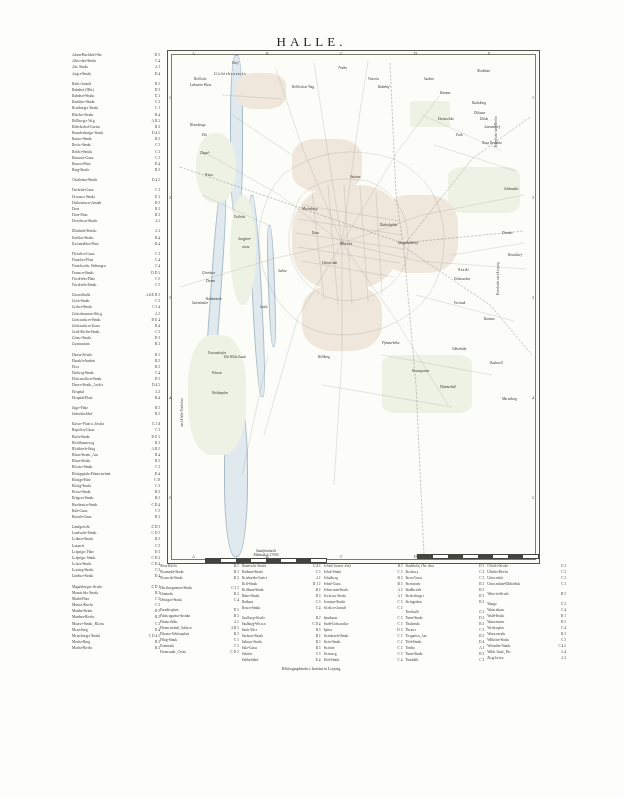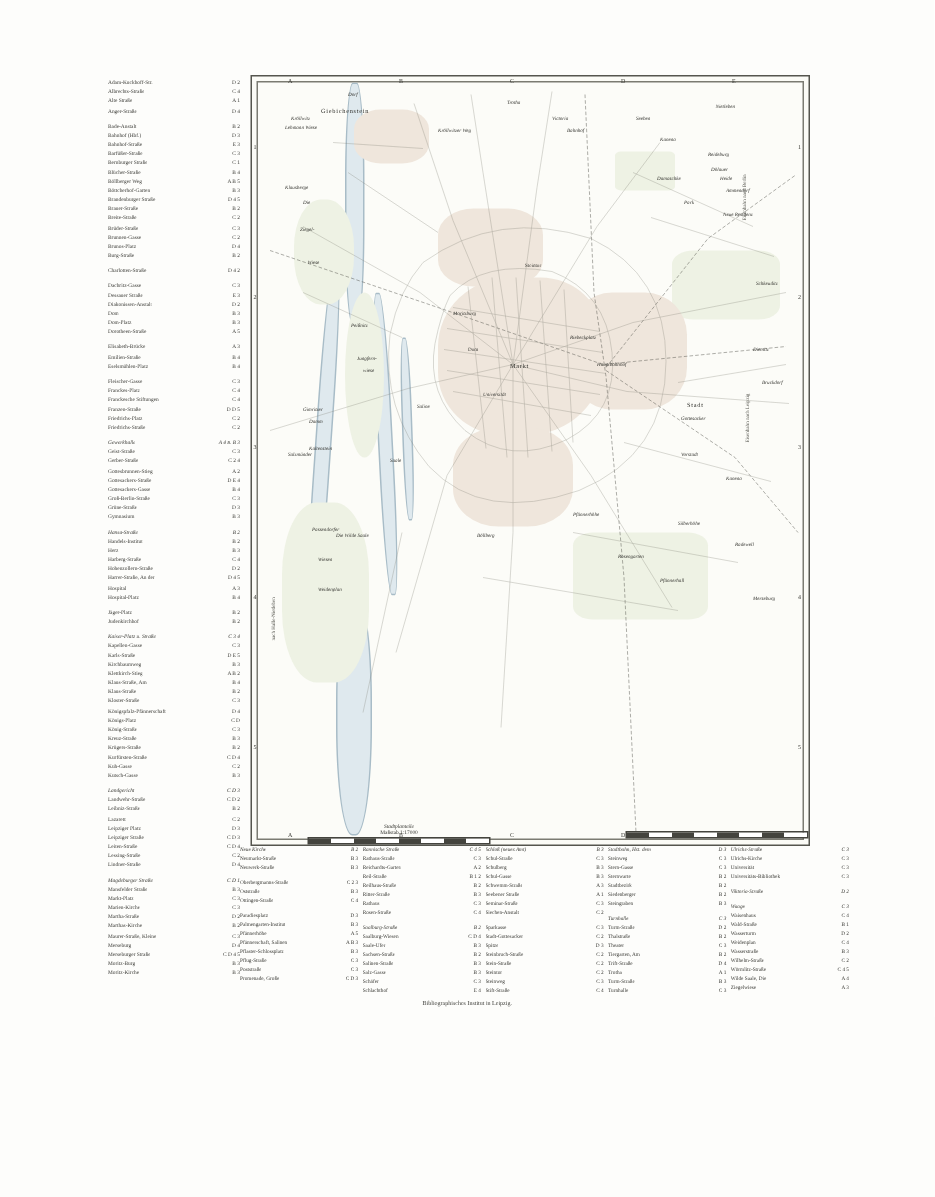--- a/index.html
+++ b/index.html
@@ -161,20 +161,21 @@
     font-size: 3.4px;
     color: #55554e;
     transform-origin: 0 0;
   }
 </style>
 </head>
 <body>
 
 <div class="page">
 
+  <div class="map-title">HALLE.</div>
 
   <div class="index-left" id="index-left">
       <div class="idx-row">
         <span class="nm">Adam-Kuckhoff-Str.</span>
         <span class="rf">D 2</span>
       </div>
       <div class="idx-row">
         <span class="nm">Albrechts-Straße</span>
         <span class="rf">C 4</span>
       </div>

